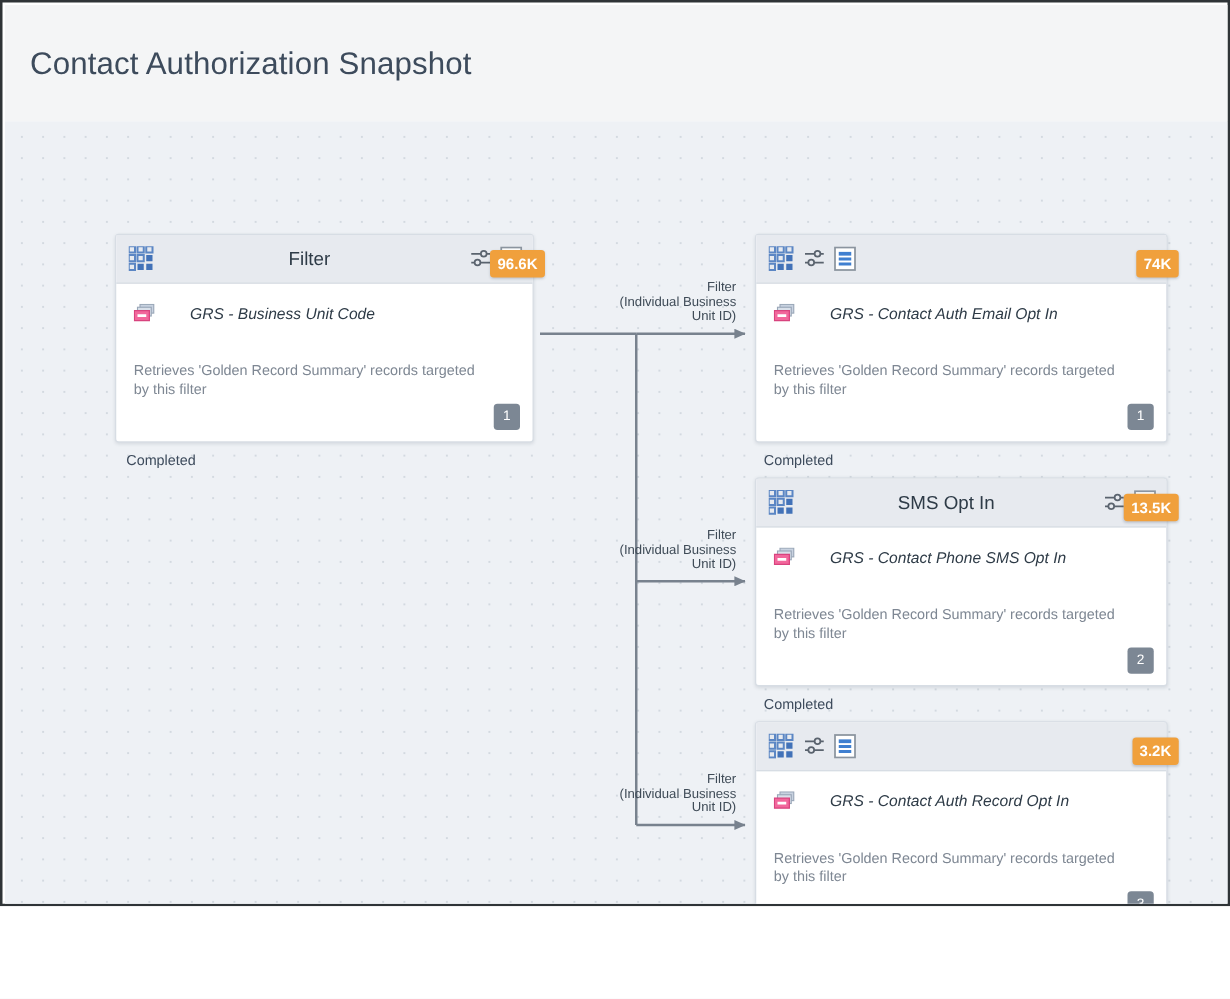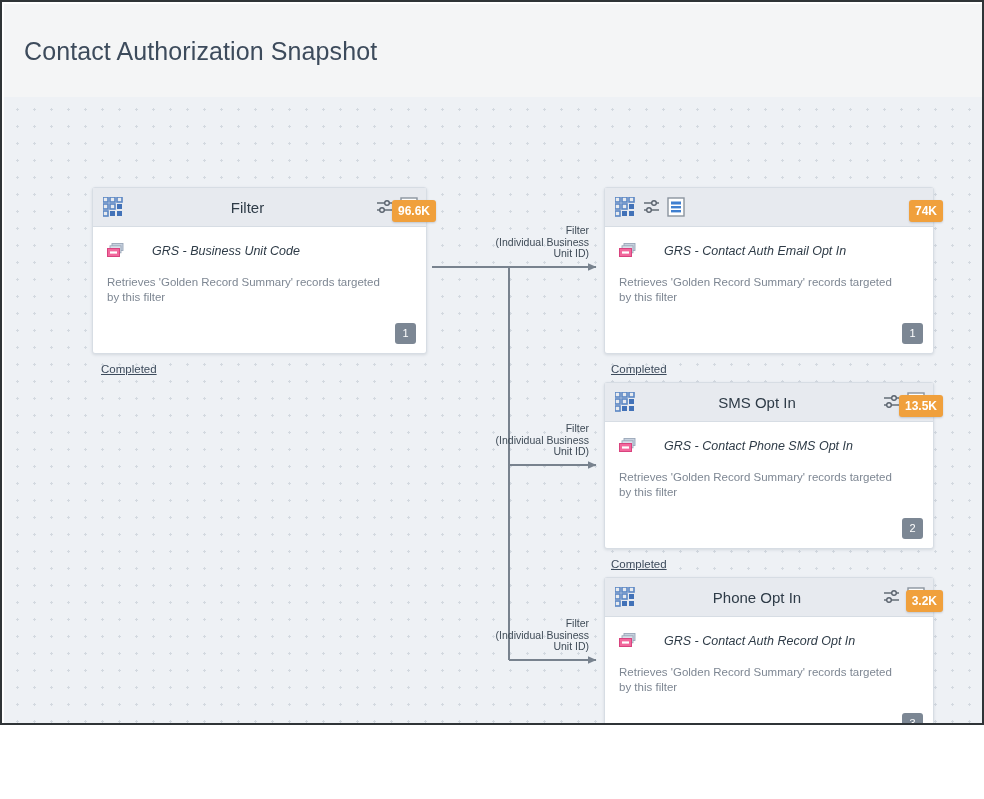--- a/index.html
+++ b/index.html
@@ -153,21 +153,21 @@
   }
   .stack-icon { width: 17px; height: 15px; flex: 0 0 17px; display: block; }
   .body-source {
     font-size: 12.5px;
     font-style: italic;
     color: #2e3b47;
     white-space: nowrap;
     margin-left: 19px;
   }
   .body-desc {
-    margin-top: 17px;
+    margin-top: 32px;
     font-size: 11.5px;
     line-height: 15px;
     color: #7e8793;
     max-width: 278px;
   }
   .seq-badge {
     position: absolute;
     right: 10px;
     bottom: 9px;
     width: 21px;
@@ -177,21 +177,20 @@
     color: #ffffff;
     font-size: 11px;
     line-height: 21px;
     text-align: center;
   }
   .node-status {
     position: absolute;
     font-size: 11.5px;
     color: #3d4b5c;
     white-space: nowrap;
-    text-decoration: underline;
   }
 </style>
 </head>
 <body>
 
 <div id="app">
 
   <div class="app-header">
     <div class="app-title">Contact Authorization Snapshot</div>
   </div>
@@ -362,21 +361,20 @@
           <rect x="0" y="0" width="5" height="5" fill="none" stroke="#5b86c4" stroke-width="1.6"></rect>
           <rect x="7" y="0" width="5" height="5" fill="none" stroke="#5b86c4" stroke-width="1.6"></rect>
           <rect x="14" y="0" width="5" height="5" fill="none" stroke="#5b86c4" stroke-width="1.6"></rect>
           <rect x="0" y="7" width="5" height="5" fill="none" stroke="#5b86c4" stroke-width="1.6"></rect>
           <rect x="7" y="7" width="5" height="5" fill="none" stroke="#5b86c4" stroke-width="1.6"></rect>
           <rect x="14" y="7" width="5" height="5" fill="#4272b8"></rect>
           <rect x="0" y="14" width="5" height="5" fill="none" stroke="#5b86c4" stroke-width="1.6"></rect>
           <rect x="7" y="14" width="5" height="5" fill="#4272b8"></rect>
           <rect x="14" y="14" width="5" height="5" fill="#4272b8"></rect>
         </svg>
-        <div class="node-title">Phone Opt In</div>
         <svg class="hdr-icon sliders-icon" viewBox="0 0 18 18">
           <line x1="1" y1="5" x2="16" y2="5" stroke="#5a636e" stroke-width="1.4"></line>
           <line x1="1" y1="12" x2="16" y2="12" stroke="#5a636e" stroke-width="1.4"></line>
           <circle cx="11" cy="5" r="2.3" fill="#e7eaef" stroke="#5a636e" stroke-width="1.4"></circle>
           <circle cx="6" cy="12" r="2.3" fill="#e7eaef" stroke="#5a636e" stroke-width="1.4"></circle>
         </svg>
         <svg class="hdr-icon doc-icon" viewBox="0 0 18 20">
           <rect x="1" y="1" width="16" height="18" fill="#ffffff" stroke="#8b949f" stroke-width="1.4"></rect>
           <rect x="4" y="4.5" width="10" height="3" fill="#3f7fd0"></rect>
           <rect x="4" y="9" width="10" height="2.4" fill="#3f7fd0"></rect>

